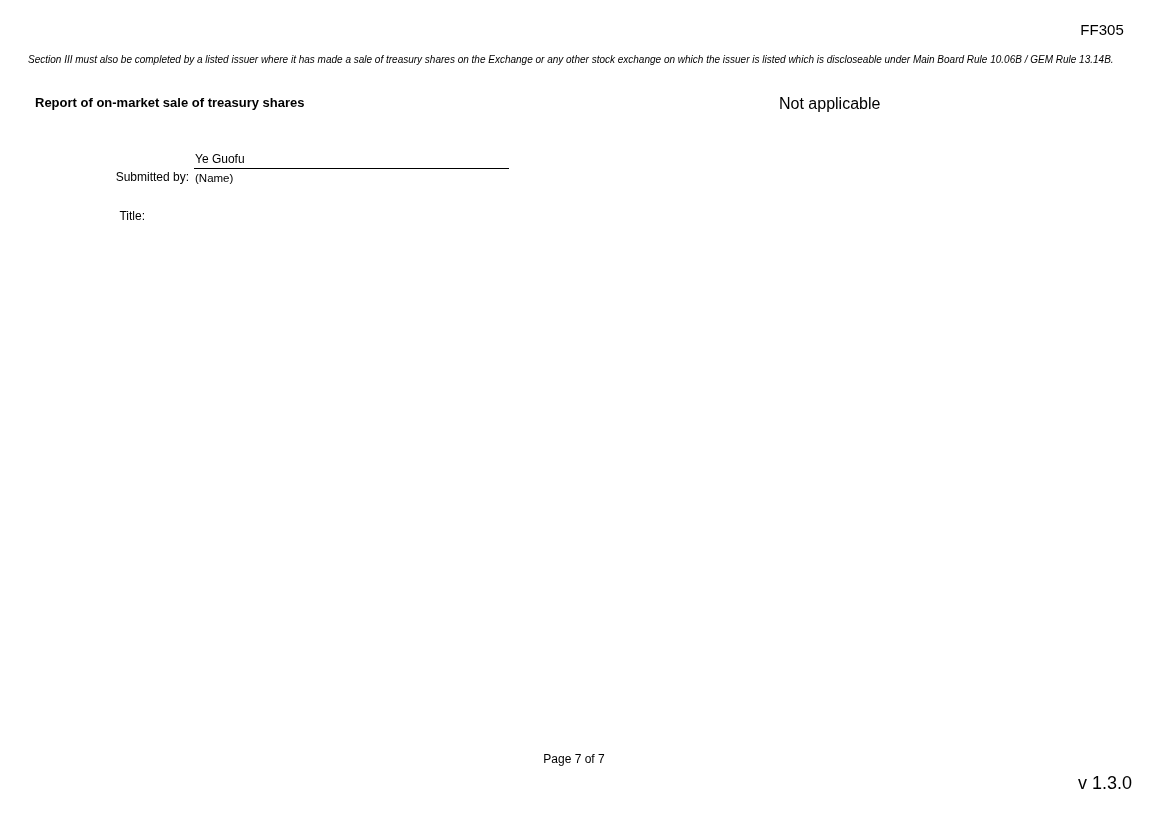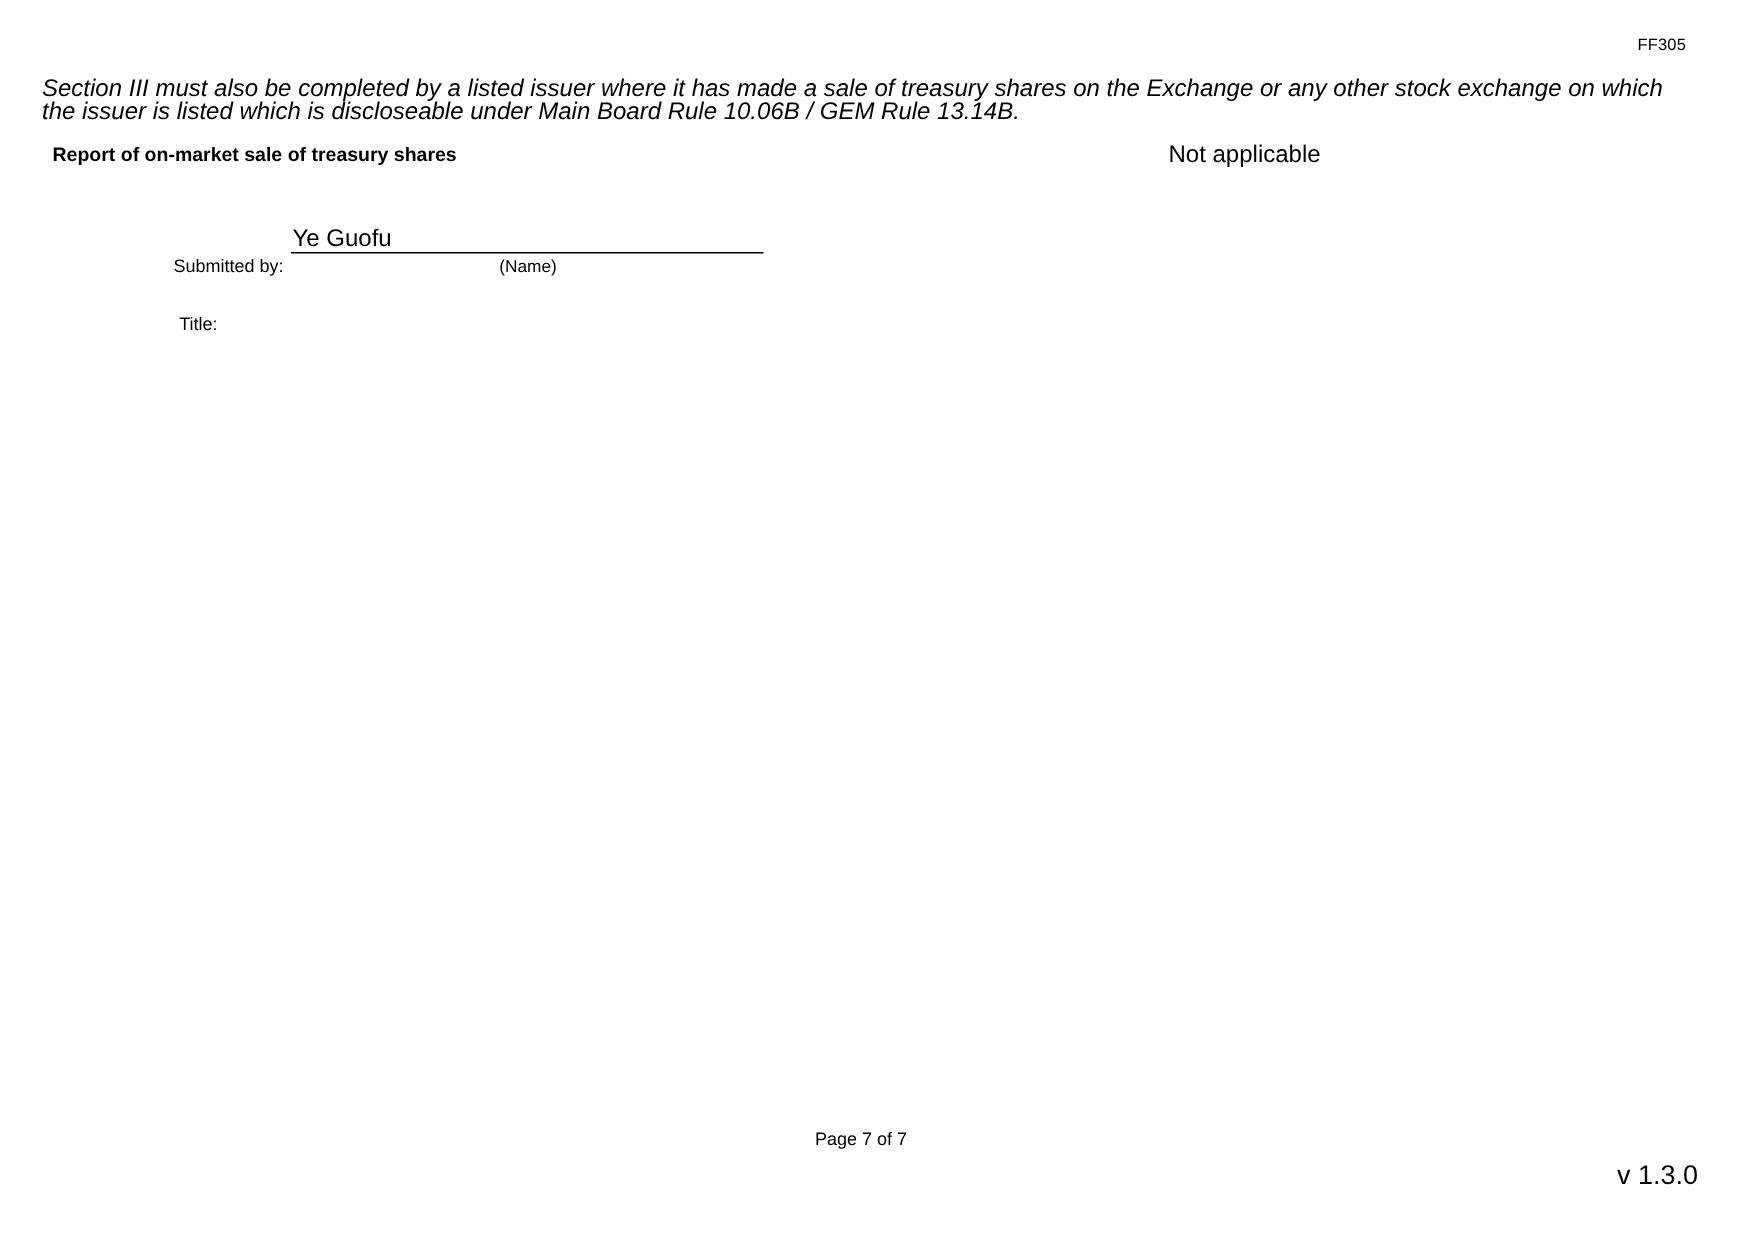--- a/index.html
+++ b/index.html
@@ -18,31 +18,31 @@
 
   .page {
     position: absolute;
     inset: 0;
   }
 
   .form-code {
     position: absolute;
     top: 23px;
     right: 44px;
-    font-size: 11px;
+    font-size: 15px;
     line-height: 14px;
     letter-spacing: 0.1px;
   }
 
   .note {
     position: absolute;
     top: 52px;
     left: 28px;
     width: 1090px;
-    font-size: 16px;
+    font-size: 10px;
     line-height: 15px;
     font-style: italic;
     text-align: left;
   }
 
   .section-heading {
     position: absolute;
     top: 95px;
     left: 35px;
     font-size: 13px;
@@ -75,40 +75,39 @@
     padding-bottom: 1px;
     white-space: nowrap;
   }
 
   .field-value-wrap {
     margin-left: 5px;
     width: 315px;
   }
 
   .field-value {
-    font-size: 16px;
+    font-size: 12px;
     line-height: 15px;
     padding-left: 1px;
     padding-bottom: 1px;
     white-space: nowrap;
   }
 
   .field-underline {
     border-bottom: 1px solid #000000;
     height: 0;
     width: 100%;
   }
 
   .field-caption {
     font-size: 11.5px;
     line-height: 14px;
     padding-top: 2px;
     padding-left: 1px;
     white-space: nowrap;
-    text-align: center;
   }
 
   .submitted-block { top: 152px; left: 67px; }
   .submitted-block .field-label { width: 78px; margin-left: 44px; }
 
   .title-block { top: 209px; left: 110px; }
   .title-block .field-label { width: 35px; }
 
   .footer-page {
     position: absolute;

